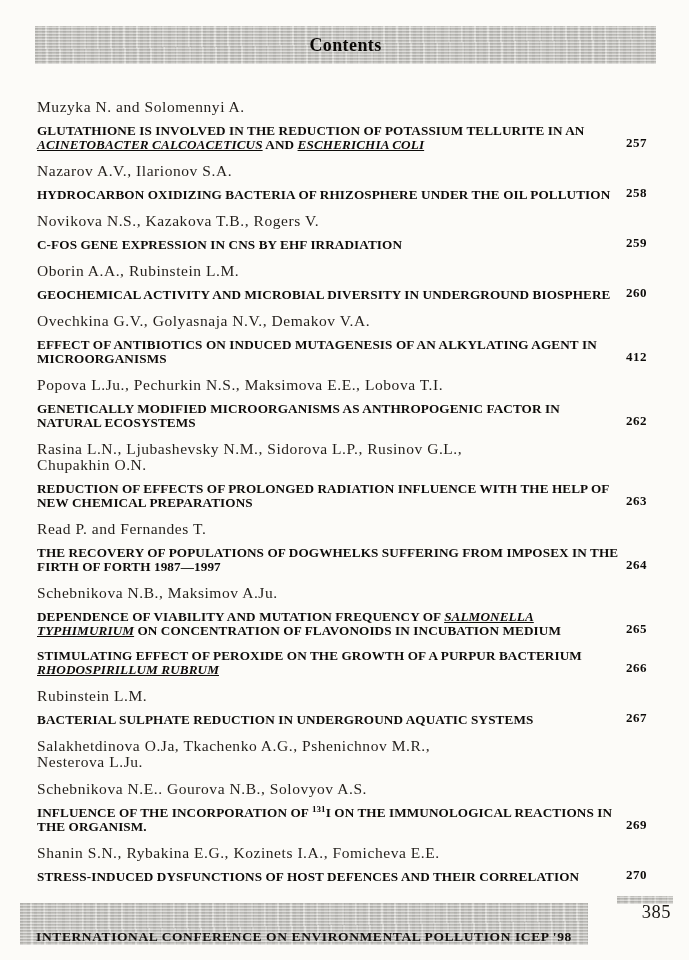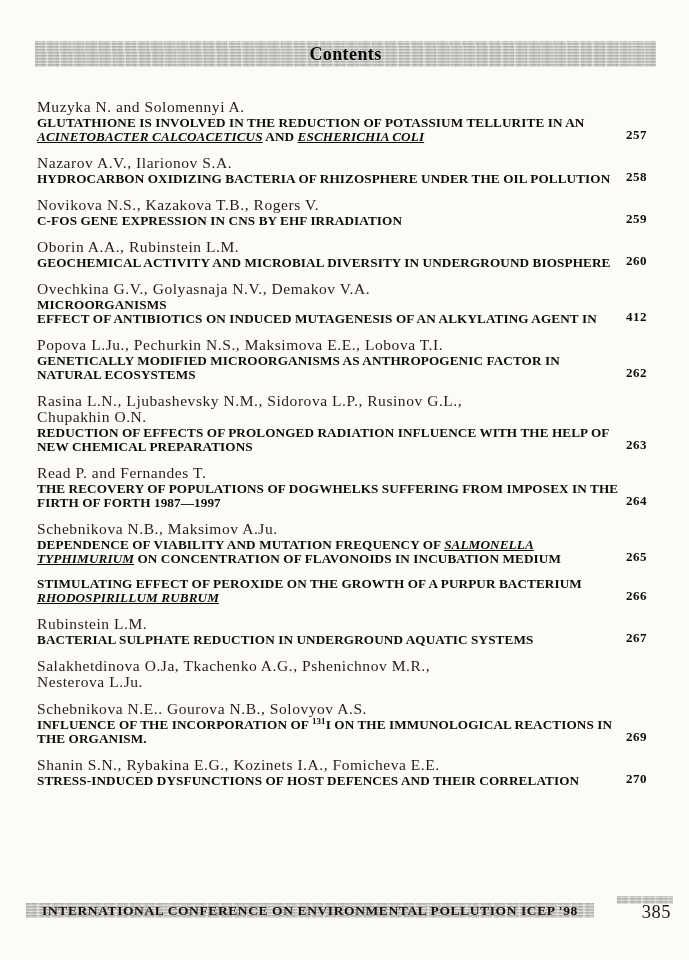--- a/index.html
+++ b/index.html
@@ -11,49 +11,49 @@
   }
   
   .band{
     background-color:#d3d2cd;
     background-image:
       repeating-linear-gradient(0deg, rgba(255,255,255,.40) 0 1px, rgba(0,0,0,0) 1px 2px, rgba(0,0,0,.08) 2px 3px),
       repeating-linear-gradient(90deg, rgba(0,0,0,.05) 0 3px, rgba(0,0,0,0) 3px 7px),
       repeating-linear-gradient(88deg, rgba(0,0,0,.05) 0 11px, rgba(255,255,255,.22) 11px 13px);
   }
   .contents-band{
-    position:absolute;left:35px;top:41px;width:621px;height:26px;
+    position:absolute;left:35px;top:26px;width:621px;height:38px;
     display:flex;align-items:center;justify-content:center;
   }
   .contents-title{
     font-weight:bold;font-size:18px;letter-spacing:.4px;color:#0c0a08;
   }
   .toc{
     position:absolute;left:37px;top:99px;right:44px;
   }
   .toc-entry{margin-bottom:11px;}
   .authors{
     font-size:15.5px;line-height:16px;letter-spacing:.55px;color:#221e1a;
     white-space:nowrap;
   }
-  .title-wrap{position:relative;padding-right:56px;margin-top:1px;}
+  .title-wrap{position:relative;padding-right:56px;margin-top:9px;}
   .title{
     font-weight:bold;font-size:13.2px;line-height:14px;letter-spacing:.1px;
     color:#0e0c0a;
   }
   .title-line{white-space:nowrap;}
   .title i{font-style:italic;text-decoration:underline;}
   .title sup{font-size:9px;vertical-align:super;line-height:0;}
   .page-num{
     position:absolute;right:-2px;bottom:1px;
     font-weight:bold;font-size:13px;letter-spacing:.5px;color:#0e0c0a;
   }
   .footer-band{
-    position:absolute;left:26px;top:903px;width:568px;height:15px;
-    display:flex;align-items:center;justify-content:center;
+    position:absolute;left:20px;top:903px;width:568px;height:42px;
+    display:flex;align-items:flex-end;justify-content:center;
   }
   .footer-conference-title{
     font-weight:bold;font-size:13.5px;letter-spacing:.6px;color:#14110e;
     white-space:nowrap;
   }
   .folio-strip{
     position:absolute;left:617px;top:896px;width:56px;height:8px;
   }
   .folio-number{
     position:absolute;right:18px;top:902px;
@@ -112,22 +112,22 @@
         </div>
         <span class="page-num">260</span>
       </div>
     </div>
     <div class="toc-entry">
       <div class="authors">
         <div class="author-line">Ovechkina G.V., Golyasnaja N.V., Demakov V.A.</div>
       </div>
       <div class="title-wrap">
         <div class="title">
+          <div class="title-line"><span>EFFECT OF ANTIBIOTICS ON INDUCED MUTAGENESIS OF AN ALKYLATING AGENT IN</span></div>
           <div class="title-line"><span>MICROORGANISMS</span></div>
-          <div class="title-line"><span>EFFECT OF ANTIBIOTICS ON INDUCED MUTAGENESIS OF AN ALKYLATING AGENT IN</span></div>
         </div>
         <span class="page-num">412</span>
       </div>
     </div>
     <div class="toc-entry">
       <div class="authors">
         <div class="author-line">Popova L.Ju., Pechurkin N.S., Maksimova E.E., Lobova T.I.</div>
       </div>
       <div class="title-wrap">
         <div class="title">

